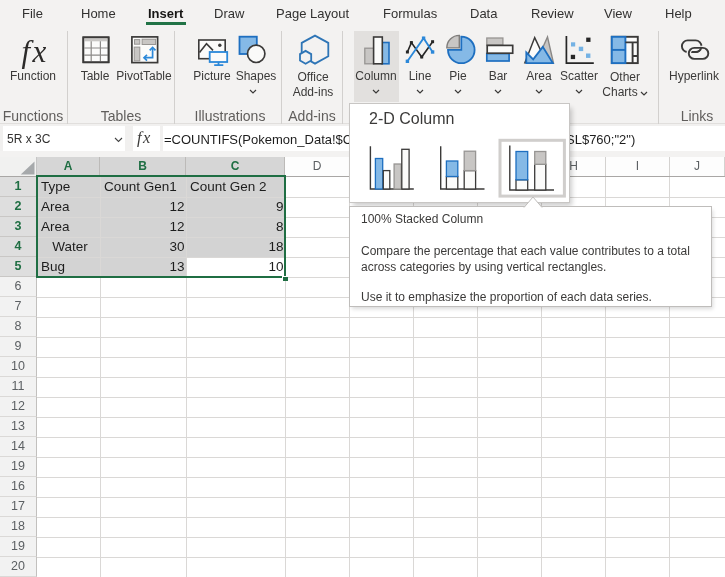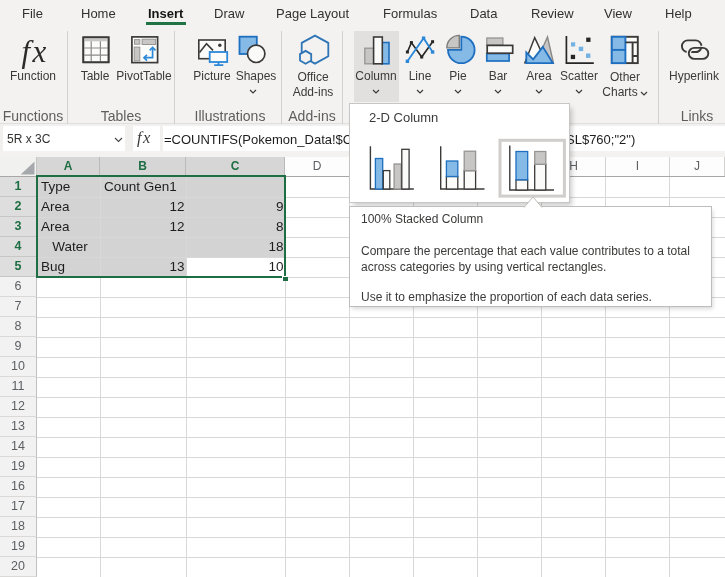--- a/index.html
+++ b/index.html
@@ -243,38 +243,40 @@
     <div class="rowhead" style="top:280px;">14</div>
     <div class="rowhead" style="top:300px;">19</div>
     <div class="rowhead" style="top:320px;">16</div>
     <div class="rowhead" style="top:340px;">17</div>
     <div class="rowhead" style="top:360px;">18</div>
     <div class="rowhead" style="top:380px;">19</div>
     <div class="rowhead" style="top:400px;">20</div>
 
     <div class="cell" style="left:41px;top:20px;width:58px;">Type</div>
     <div class="cell" style="left:104px;top:20px;width:80px;">Count Gen1</div>
+    <div class="cell" style="left:190px;top:20px;width:93px;">Count Gen 2</div>
     <div class="cell" style="left:41px;top:40px;width:58px;">Area</div>
     <div class="cell num" style="left:100px;top:40px;width:84.5px;">12</div>
     <div class="cell num" style="left:186px;top:40px;width:97.5px;">9</div>
     <div class="cell" style="left:41px;top:60px;width:58px;">Area</div>
     <div class="cell num" style="left:100px;top:60px;width:84.5px;">12</div>
     <div class="cell num" style="left:186px;top:60px;width:97.5px;">8</div>
     <div class="cell" style="left:41px;top:80px;width:58px;text-align:center;">Water</div>
+    <div class="cell num" style="left:100px;top:80px;width:84.5px;">30</div>
     <div class="cell num" style="left:186px;top:80px;width:97.5px;">18</div>
     <div class="cell" style="left:41px;top:100px;width:58px;">Bug</div>
     <div class="cell num" style="left:100px;top:100px;width:84.5px;">13</div>
     <div class="cell num" style="left:186px;top:100px;width:97.5px;">10</div>
 
     <div class="abs" style="left:36px;top:18px;width:250px;height:103px;border:2px solid #1f6e43;box-sizing:border-box;"></div>
     <div class="abs" style="left:282px;top:118.5px;width:5.5px;height:5.5px;background:#1f6e43;border-left:1.2px solid #fff;border-top:1.2px solid #fff;box-sizing:border-box;"></div>
   </div>
 
   <div id="dropdown">
-    <div class="abs" style="left:19px;top:6px;font-size:13px;color:#3b3a39;">2-D Column</div>
+    <div class="abs" style="left:19px;top:6px;font-size:16px;color:#3b3a39;">2-D Column</div>
     <svg class="abs" style="left:0;top:30px" width="220" height="70" viewBox="0 0 220 70">
 
       <path d="M20.4 12.3 V55 H63.8" stroke="#3b3a39" stroke-width="1.4" fill="none"></path>
       <rect x="25.4" y="24.5" width="7.3" height="30.5" fill="#85b9e6" stroke="#1e6fc0" stroke-width="1.3"></rect>
       <rect x="33.3" y="36.6" width="6.5" height="18.4" fill="#fbfbfa" stroke="#3b3a39" stroke-width="1.3"></rect>
       <rect x="44.1" y="30" width="7.1" height="25" fill="#c8c6c4" stroke="#979593" stroke-width="1.3"></rect>
       <rect x="51.8" y="15.3" width="7.3" height="39.7" fill="#fbfbfa" stroke="#3b3a39" stroke-width="1.3"></rect>
 
       <path d="M90.7 12.3 V55 H134.5" stroke="#3b3a39" stroke-width="1.4" fill="none"></path>
       <rect x="96.4" y="42.5" width="11.4" height="12.5" fill="#fbfbfa" stroke="#3b3a39" stroke-width="1.3"></rect>

